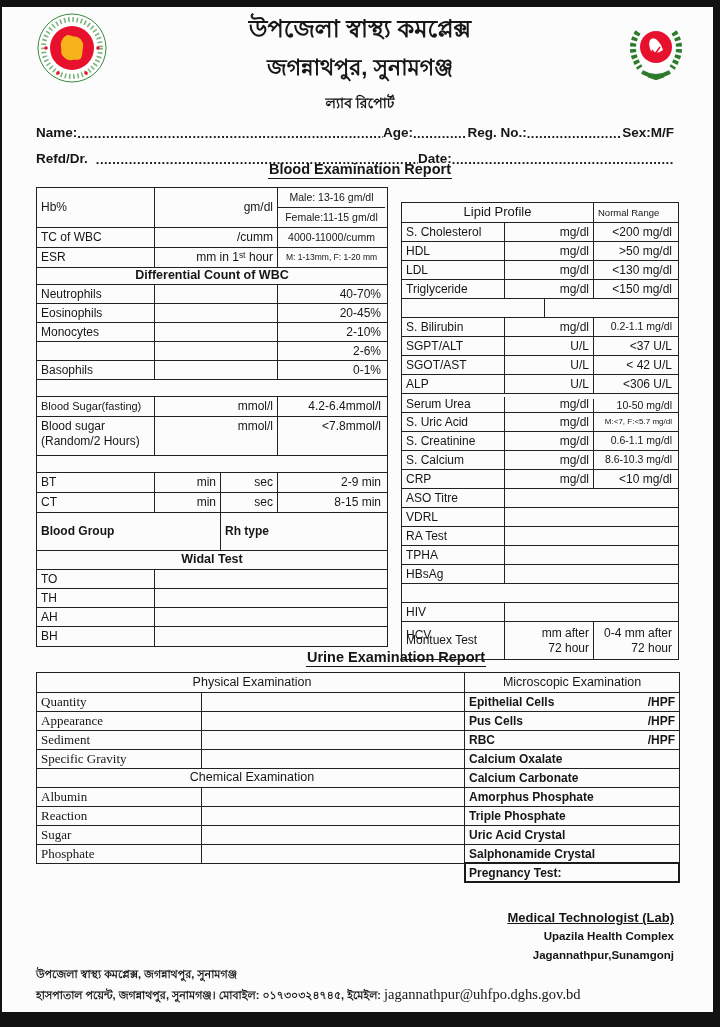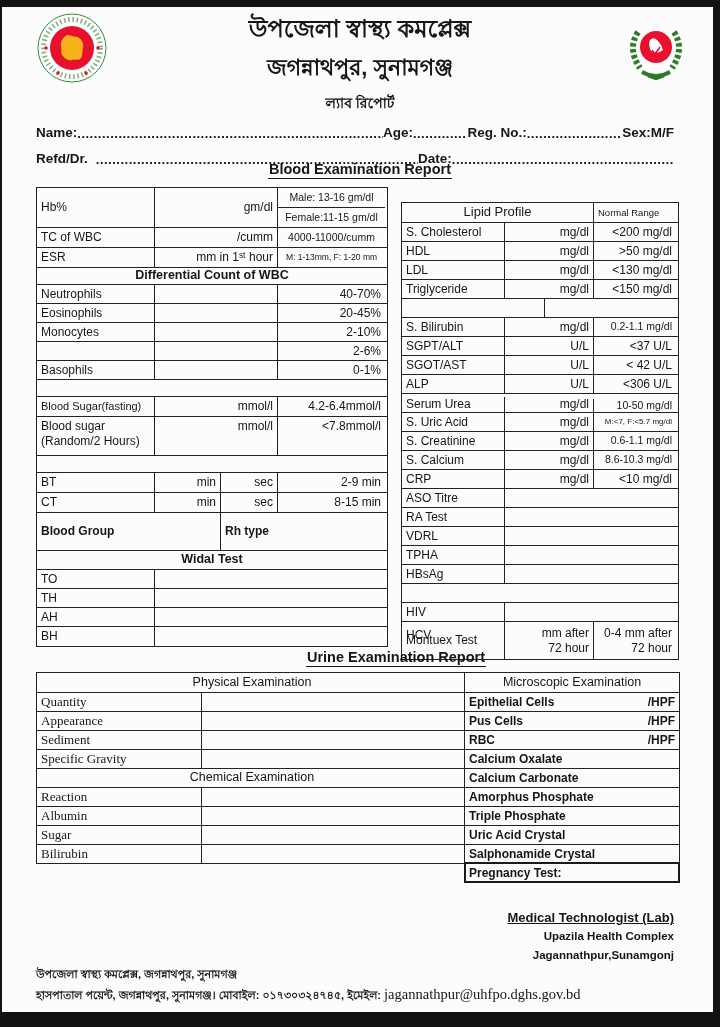--- a/index.html
+++ b/index.html
@@ -287,25 +287,25 @@
       <div class="trow" style="height: 19px;">
         <div class="tcell" style="flex: 0 0 102px;">CRP</div>
         <div class="tcell ar" style="flex: 0 0 89px;">mg/dl</div>
         <div class="tcell ar" style="flex: 0 0 83px;">&lt;10 mg/dl</div>
       </div>
       <div class="trow" style="height: 19px;">
         <div class="tcell" style="flex: 0 0 102px;">ASO  Titre</div>
         <div class="tcell" style="flex: 1 1 0%;"></div>
       </div>
       <div class="trow" style="height: 19px;">
+        <div class="tcell" style="flex: 0 0 102px;">VDRL</div>
+        <div class="tcell" style="flex: 1 1 0%;"></div>
+      </div>
+      <div class="trow" style="height: 19px;">
         <div class="tcell" style="flex: 0 0 102px;">RA Test</div>
-        <div class="tcell" style="flex: 1 1 0%;"></div>
-      </div>
-      <div class="trow" style="height: 19px;">
-        <div class="tcell" style="flex: 0 0 102px;">VDRL</div>
         <div class="tcell" style="flex: 1 1 0%;"></div>
       </div>
       <div class="trow" style="height: 19px;">
         <div class="tcell" style="flex: 0 0 102px;">TPHA</div>
         <div class="tcell" style="flex: 1 1 0%;"></div>
       </div>
       <div class="trow" style="height: 19px;">
         <div class="tcell" style="flex: 0 0 102px;">HBsAg</div>
         <div class="tcell" style="flex: 1 1 0%;"></div>
       </div>
@@ -347,33 +347,33 @@
         <div class="tcell" style="flex: 1 1 0%;"></div>
       </div>
       <div class="trow" style="height: 19px;">
         <div class="tcell serif" style="flex: 0 0 164px;">Specific Gravity</div>
         <div class="tcell" style="flex: 1 1 0%;"></div>
       </div>
       <div class="trow" style="height: 19px;">
         <div class="tcell ac" style="flex: 1 1 0%; font-size: 12.5px;">Chemical Examination</div>
       </div>
       <div class="trow" style="height: 19px;">
+        <div class="tcell serif" style="flex: 0 0 164px;">Albumin</div>
+        <div class="tcell" style="flex: 1 1 0%;"></div>
+      </div>
+      <div class="trow" style="height: 19px;">
         <div class="tcell serif" style="flex: 0 0 164px;">Reaction</div>
-        <div class="tcell" style="flex: 1 1 0%;"></div>
-      </div>
-      <div class="trow" style="height: 19px;">
-        <div class="tcell serif" style="flex: 0 0 164px;">Albumin</div>
         <div class="tcell" style="flex: 1 1 0%;"></div>
       </div>
       <div class="trow" style="height: 19px; justify-content: space-between;">
         <div class="tcell serif" style="flex: 0 0 164px;">Sugar</div>
         <div class="tcell" style="flex: 1 1 0%;"></div>
       </div>
       <div class="trow" style="height: 19px;">
-        <div class="tcell serif" style="flex: 0 0 164px;">Bilirubin</div>
+        <div class="tcell serif" style="flex: 0 0 164px;">Phosphate</div>
         <div class="tcell" style="flex: 1 1 0%;"></div>
       </div>
     </div>
   <div id="urine-right" class="ftable" style="left:464px;top:672px;width:214px;">
       <div class="trow" style="height: 19px;">
         <div class="tcell ac" style="flex: 1 1 0%; font-size: 12.5px;">Microscopic Examination</div>
       </div>
       <div class="trow" style="height: 19px;">
         <div class="tcell bold between" style="flex: 1 1 0%;"><span>Epithelial Cells</span><span>/HPF</span></div>
       </div>

